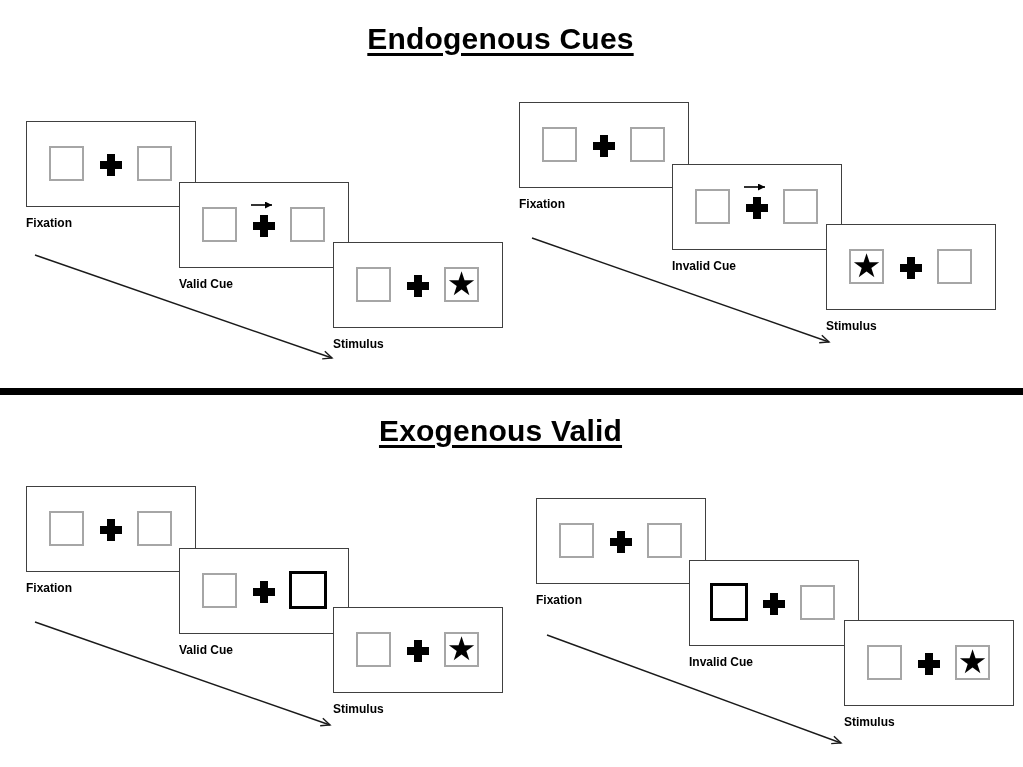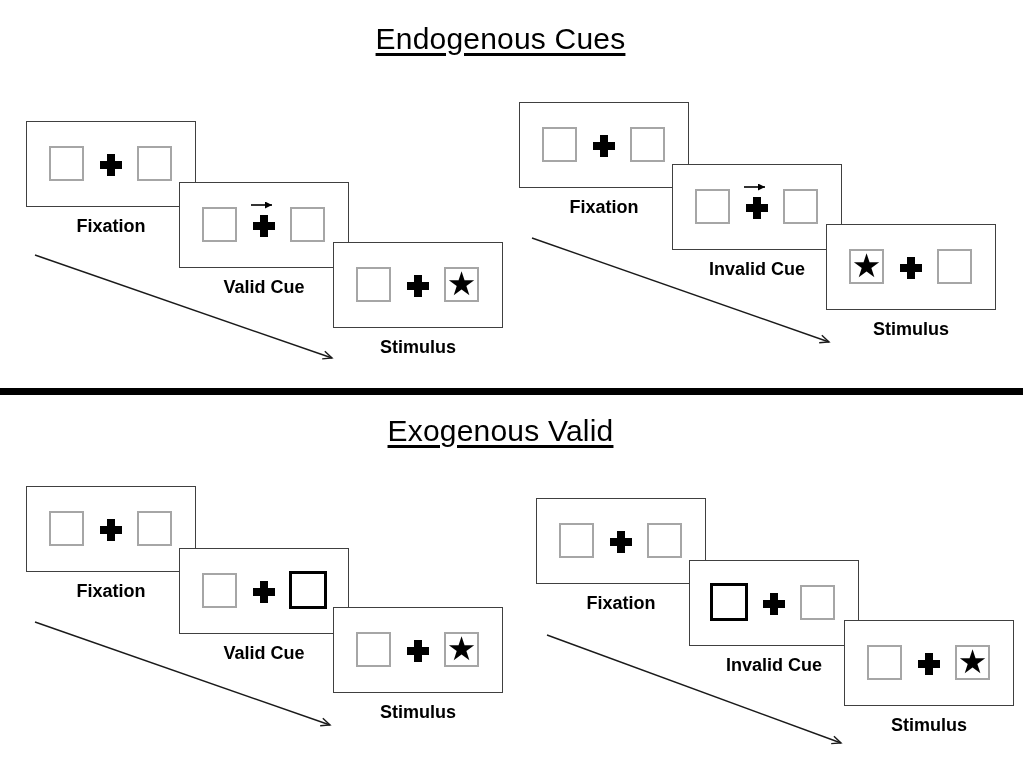--- a/index.html
+++ b/index.html
@@ -2,21 +2,21 @@
 <html><head>
 <meta charset="utf-8">
 <style>
   html,body{margin:0;padding:0;background:#fff;}
   #stage{
     position:relative;width:1023px;height:767px;background:#ffffff;
     font-family:"Liberation Sans",sans-serif;color:#000;overflow:hidden;
   }
   .section-title{
     position:absolute;left:0;width:1001px;text-align:center;
-    font-size:30px;font-weight:normal;letter-spacing:.2px;
+    font-size:30px;font-weight:bold;letter-spacing:.2px;
   }
   .section-title span{text-decoration:underline;text-underline-offset:4px;text-decoration-thickness:2.5px;}
   .divider{position:absolute;left:0;top:388px;width:1023px;height:7px;background:#000;}
   .panel{
     position:absolute;width:170px;height:86px;background:#fff;
     border:1.4px solid #404040;box-sizing:border-box;
   }
   .z1{z-index:1}.z2{z-index:2}.z3{z-index:3}
   .box{
     position:absolute;top:24px;width:35px;height:35px;background:#fff;
@@ -27,22 +27,22 @@
   .box.right{right:23px}
   .box.thick{border:3.5px solid #000;width:38px;height:38px;top:22px;}
   .box.thick.left{left:20px}
   .box.thick.right{right:21px}
   .star{font-size:33px;line-height:1;color:#000;transform:translateY(-1px);}
   .plus{position:absolute;left:50%;top:43px;transform:translate(-50%,-50%);width:22px;height:22px;}
   .plus::before{content:"";position:absolute;left:50%;top:0;transform:translateX(-50%);width:8px;height:22px;background:#000;}
   .plus::after{content:"";position:absolute;top:50%;left:0;transform:translateY(-50%);width:22px;height:8px;background:#000;}
   .cue-arrow{position:absolute;left:50%;top:16px;transform:translateX(-50%);}
   .plabel{
-    position:absolute;width:170px;text-align:center;
-    font-size:18px;font-weight:bold;z-index:4;
+    position:absolute;width:170px;
+    font-size:12px;font-weight:bold;z-index:4;
   }
   .tarrow{position:absolute;z-index:0;}
 </style>
 </head>
 <body>
 
 <svg width="0" height="0" style="position:absolute">
   <defs>
     <marker id="ah" markerUnits="userSpaceOnUse" markerWidth="14" markerHeight="14" refX="10" refY="5" orient="auto">
       <path d="M1,1 L10,5 L1,9" fill="none" stroke="#1a1a1a" stroke-width="1.4"></path>

